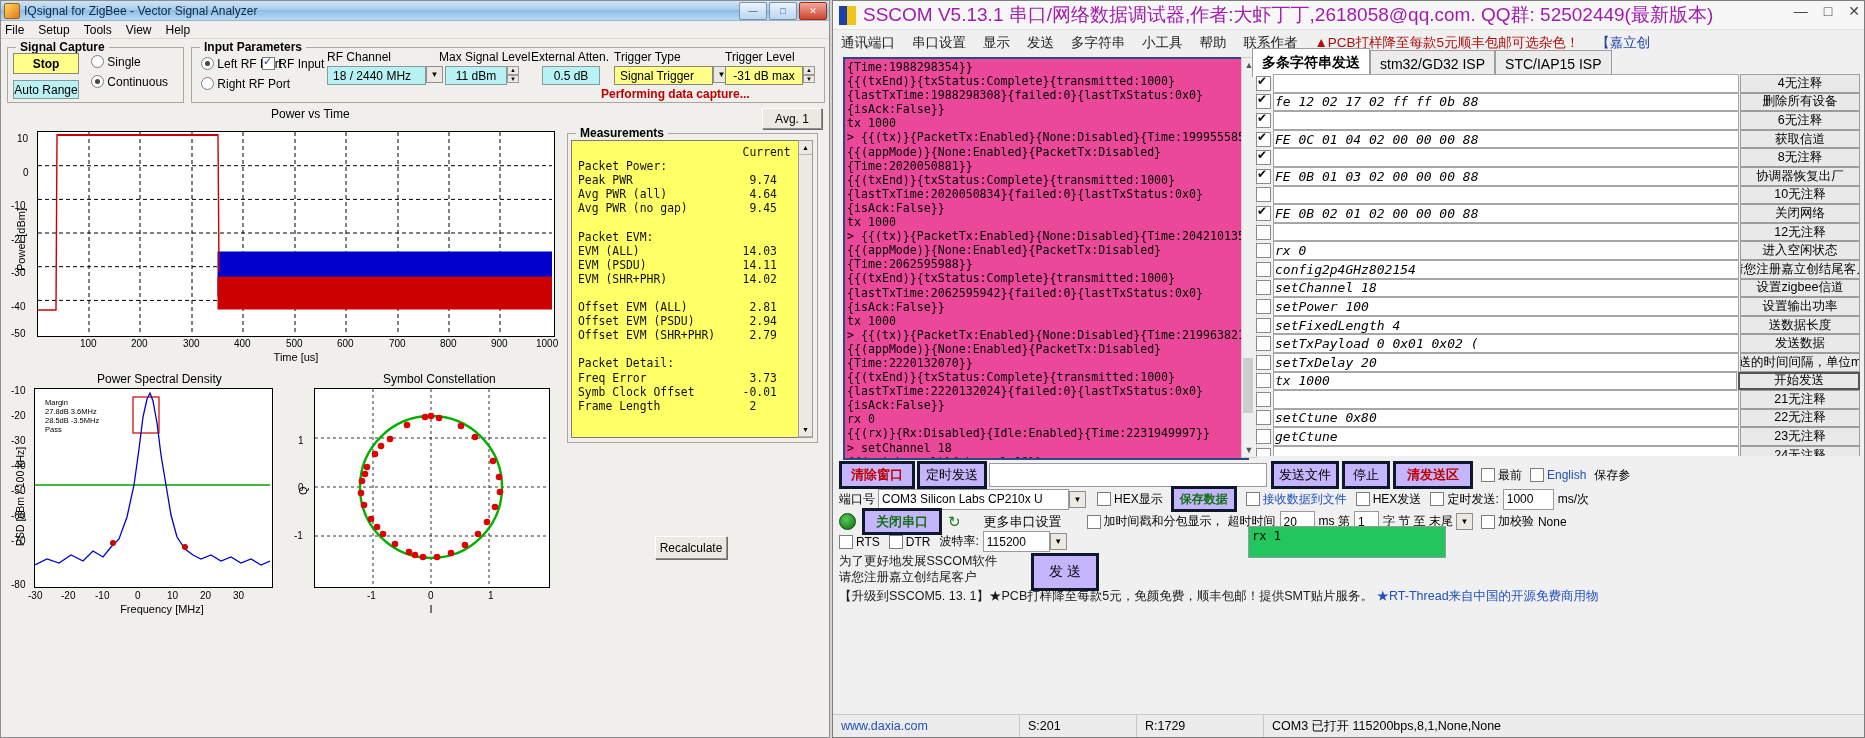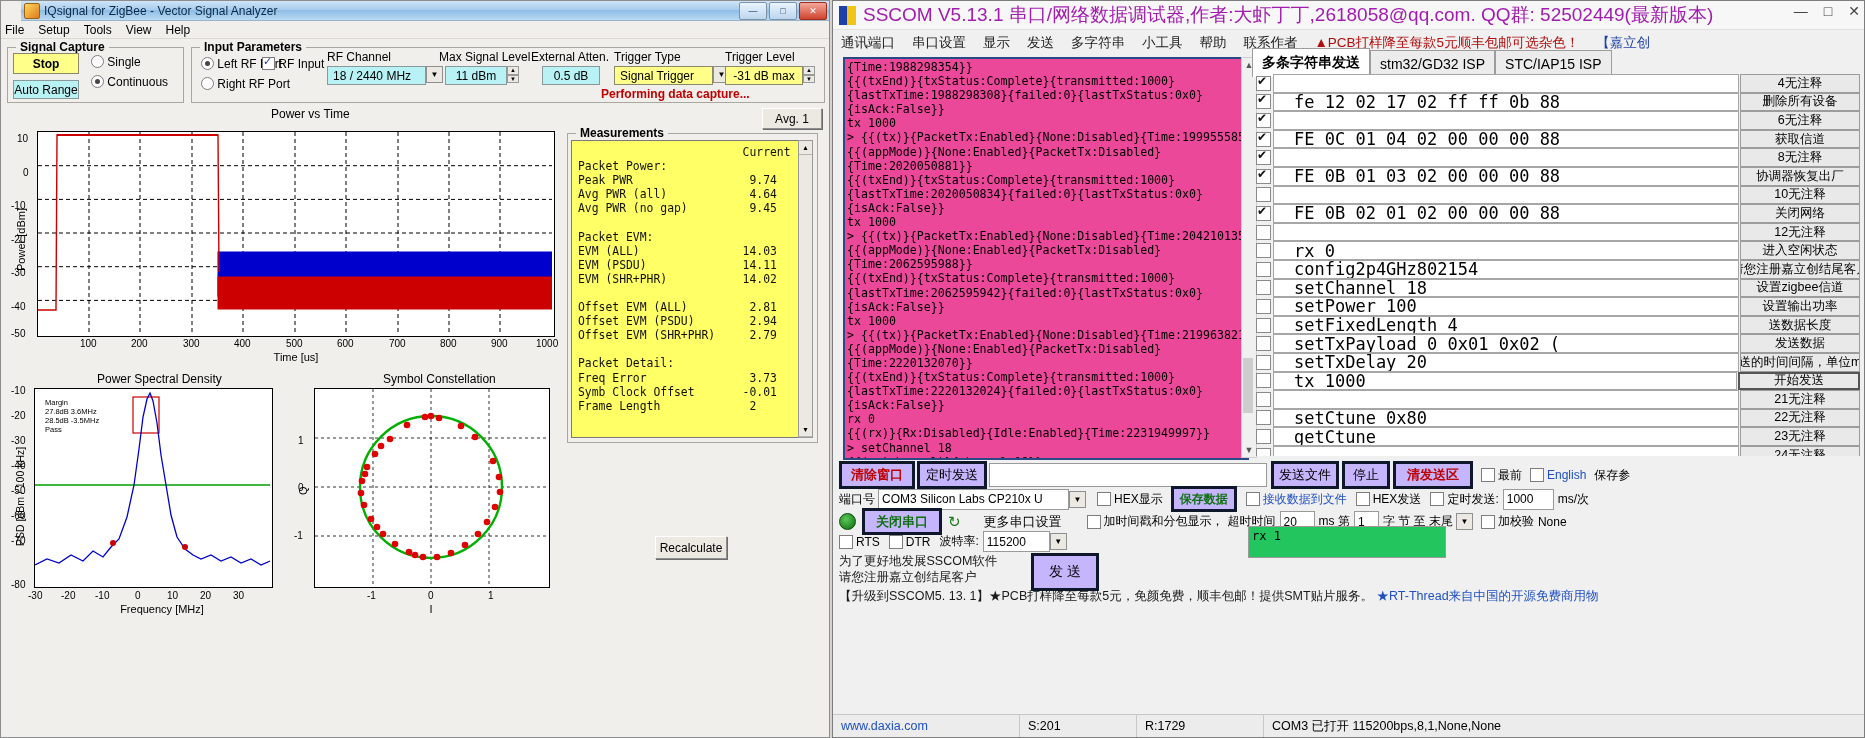--- a/index.html
+++ b/index.html
@@ -2,21 +2,21 @@
 <html><head>
 <meta charset="utf-8">
 <style>
   html,body{margin:0;padding:0;background:#d6d3ce;}
   body{width:1865px;height:738px;overflow:hidden;font-family:"Liberation Sans",sans-serif;font-size:12px;color:#000;}
   .root{position:relative;width:1865px;height:738px;}
 
   
   #iqapp{position:absolute;left:0;top:0;width:830px;height:738px;background:#f0efeb;border:1px solid #8d8d8d;box-sizing:border-box;}
   #iq-title{height:19px;background:linear-gradient(to bottom,#cfe3f7 0%,#a9cdee 45%,#8fbde6 50%,#b9daf4 100%);
-    display:flex;align-items:center;padding-left:3px;border-bottom:1px solid #9cb4c8;margin-left:20px;}
+    display:flex;align-items:center;padding-left:3px;border-bottom:1px solid #9cb4c8;}
   #iq-title .tlabel{font-size:12px;color:#0a2a47;margin-left:4px;}
   .winicon{width:14px;height:14px;background:linear-gradient(135deg,#ffd75e,#e07b1d);border:1px solid #a0610f;border-radius:2px;}
   #iq-btns{position:absolute;right:2px;top:1px;display:flex;gap:2px;}
   .wbtn{width:26px;height:16px;border:1px solid #7c93a8;border-radius:2px;background:linear-gradient(to bottom,#eaf4fd,#bcd6ee);
     display:flex;align-items:center;justify-content:center;font-size:9px;color:#24486b;}
   .wbtn.close{background:linear-gradient(to bottom,#f3a79a,#cf4430);border-color:#9c2e1d;color:#fff;}
   #iq-menu{height:17px;background:#f0efeb;display:flex;align-items:center;padding-left:4px;gap:14px;font-size:12px;border-bottom:1px solid #dcd9d2;}
   #iq-menu span{cursor:default;}
 
   .group{position:absolute;border:1px solid #a8a8a0;background:transparent;}
@@ -60,22 +60,22 @@
   #ss-logsb .up,#ss-logsb .dn{height:14px;display:flex;align-items:center;justify-content:center;font-size:9px;color:#555;}
   #ss-logsb .thumb{position:absolute;left:1px;width:10px;background:#cdcdcd;}
 
   .tab{padding:5px 9px;font-size:14px;border:1px solid #9d9d9d;border-bottom:none;background:#ececec;}
   .tab.active{background:#fff;font-weight:bold;}
 
   .cmdrow{display:flex;align-items:stretch;height:18.6px;}
   .cmdchk{width:19px;display:flex;align-items:center;justify-content:center;}
   .cmdchk .bx{width:13px;height:13px;border:1px solid #8a8a8a;background:#fff;position:relative;}
   .cmdchk .bx.on::after{content:"\2714";position:absolute;left:0px;top:-3px;font-size:12px;color:#111;}
-  .cmdtxt{flex:1;border:1px solid #a6a6a6;background:#fff;font-family:"DejaVu Sans Mono",monospace;font-size:17px;
-    display:flex;align-items:center;padding-left:20px;overflow:hidden;white-space:nowrap;}
+  .cmdtxt{flex:1;border:1px solid #a6a6a6;background:#fff;font-family:"DejaVu Sans Mono",monospace;font-size:13px;
+    display:flex;align-items:center;padding-left:1px;overflow:hidden;white-space:nowrap;font-style:italic;}
   .cmdbtn{width:118px;border:1px solid #9c9c9c;background:#e9e9e9;font-size:12.5px;display:flex;align-items:center;justify-content:center;
     overflow:hidden;white-space:nowrap;margin-left:1px;}
   .cmdbtn.sel{border:2px solid #555;}
 
   .redlbl{color:#c00000;font-weight:bold;}
   .ssbtn{border:3px solid #0f172a;background:#c4b5fd;display:flex;align-items:center;justify-content:center;font-size:13px;}
   .sstext{border:1px solid #9a9a9a;background:#fff;height:19px;display:flex;align-items:center;padding-left:3px;font-size:12px;}
   .sschk{width:12px;height:12px;border:1px solid #7d7d7d;background:#fff;display:inline-block;vertical-align:-2px;}
   #ss-status{position:absolute;left:0;bottom:0;width:100%;height:22px;background:#ececec;border-top:1px solid #c8c8c8;display:flex;align-items:center;font-size:12.5px;}
   .stcell{border-right:1px solid #c8c8c8;height:100%;display:flex;align-items:center;padding:0 8px;}

